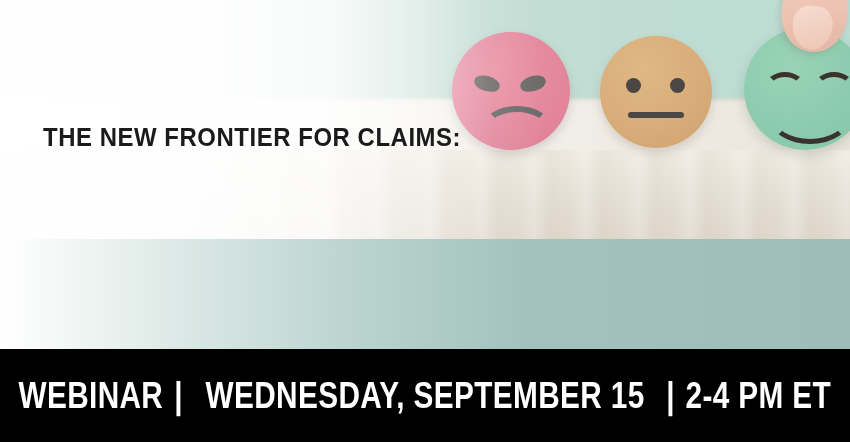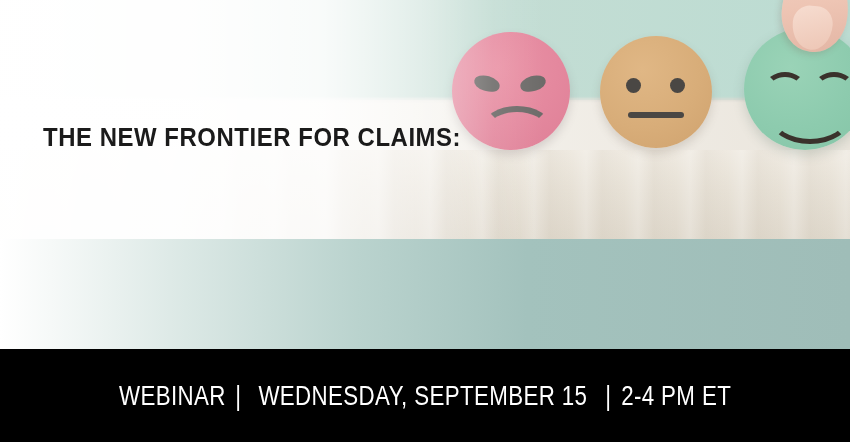--- a/index.html
+++ b/index.html
@@ -178,21 +178,21 @@
   
   #black-bar{
     position:absolute;left:0;top:349px;width:850px;height:93px;
     background:#000000;
   }
   #bar-text{
     position:absolute;left:0;top:0;width:850px;height:93px;
     display:flex;align-items:center;justify-content:center;
     color:#ffffff;
     font-family:"Liberation Sans Narrow","Liberation Sans",sans-serif;
-    font-weight:400;font-size:24px;letter-spacing:.4px;
+    font-weight:700;font-size:32px;letter-spacing:.4px;
     white-space:nowrap;
   }
   #bar-text span{display:inline-block;transform:scaleX(.93) scaleY(1.18);}
   .sep{padding:0 5px;}
 </style>
 </head>
 <body>
 
 <div id="banner">
 

